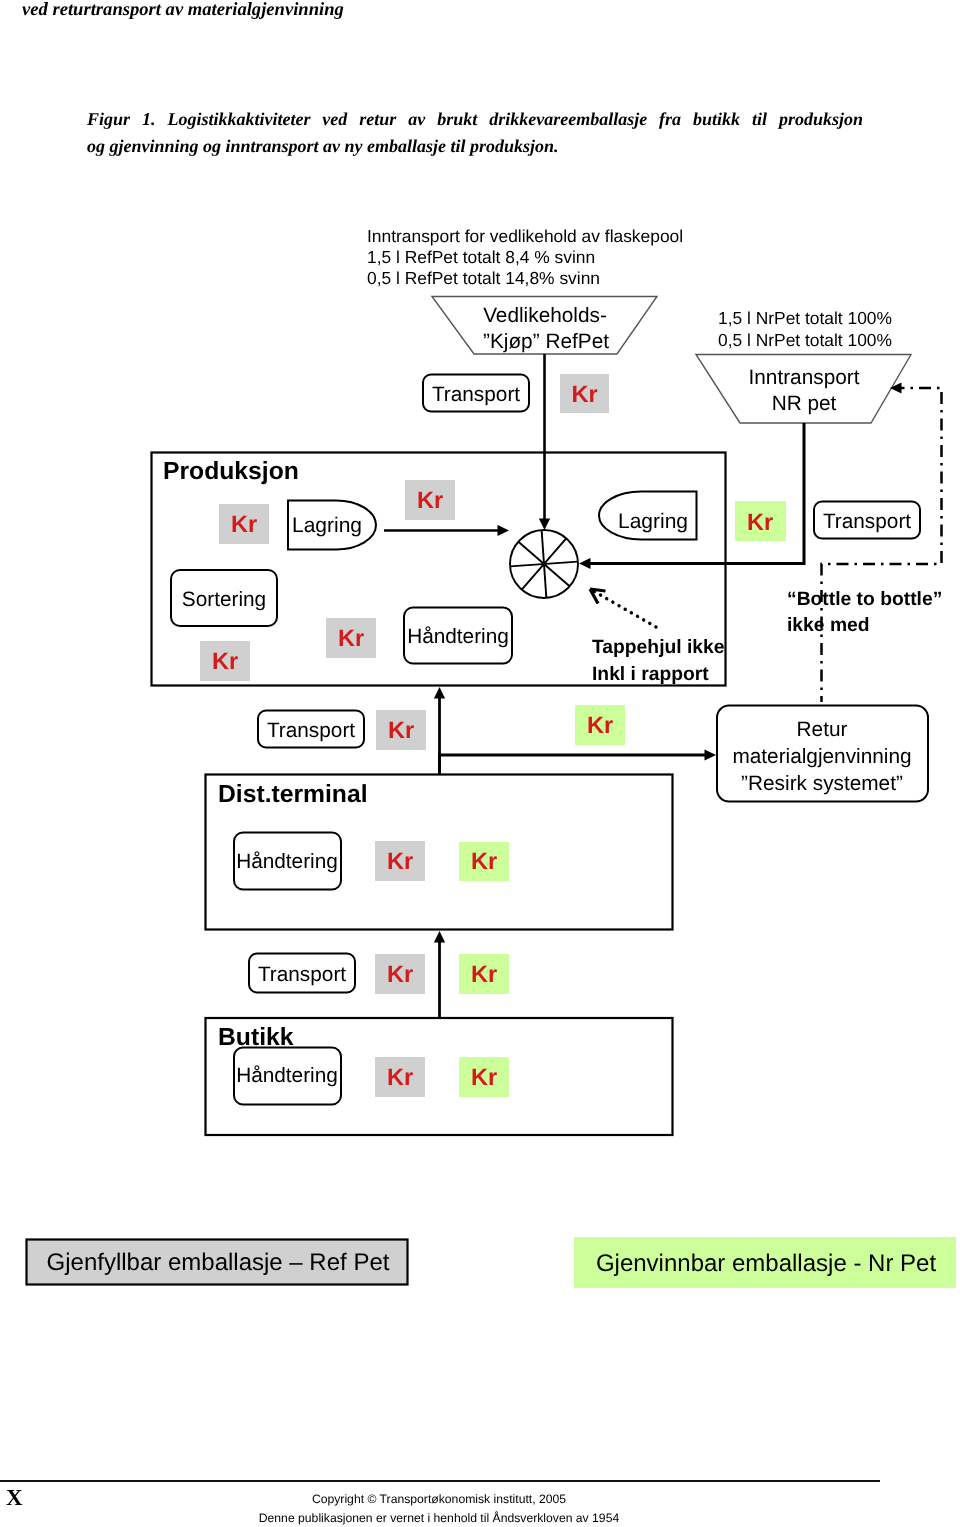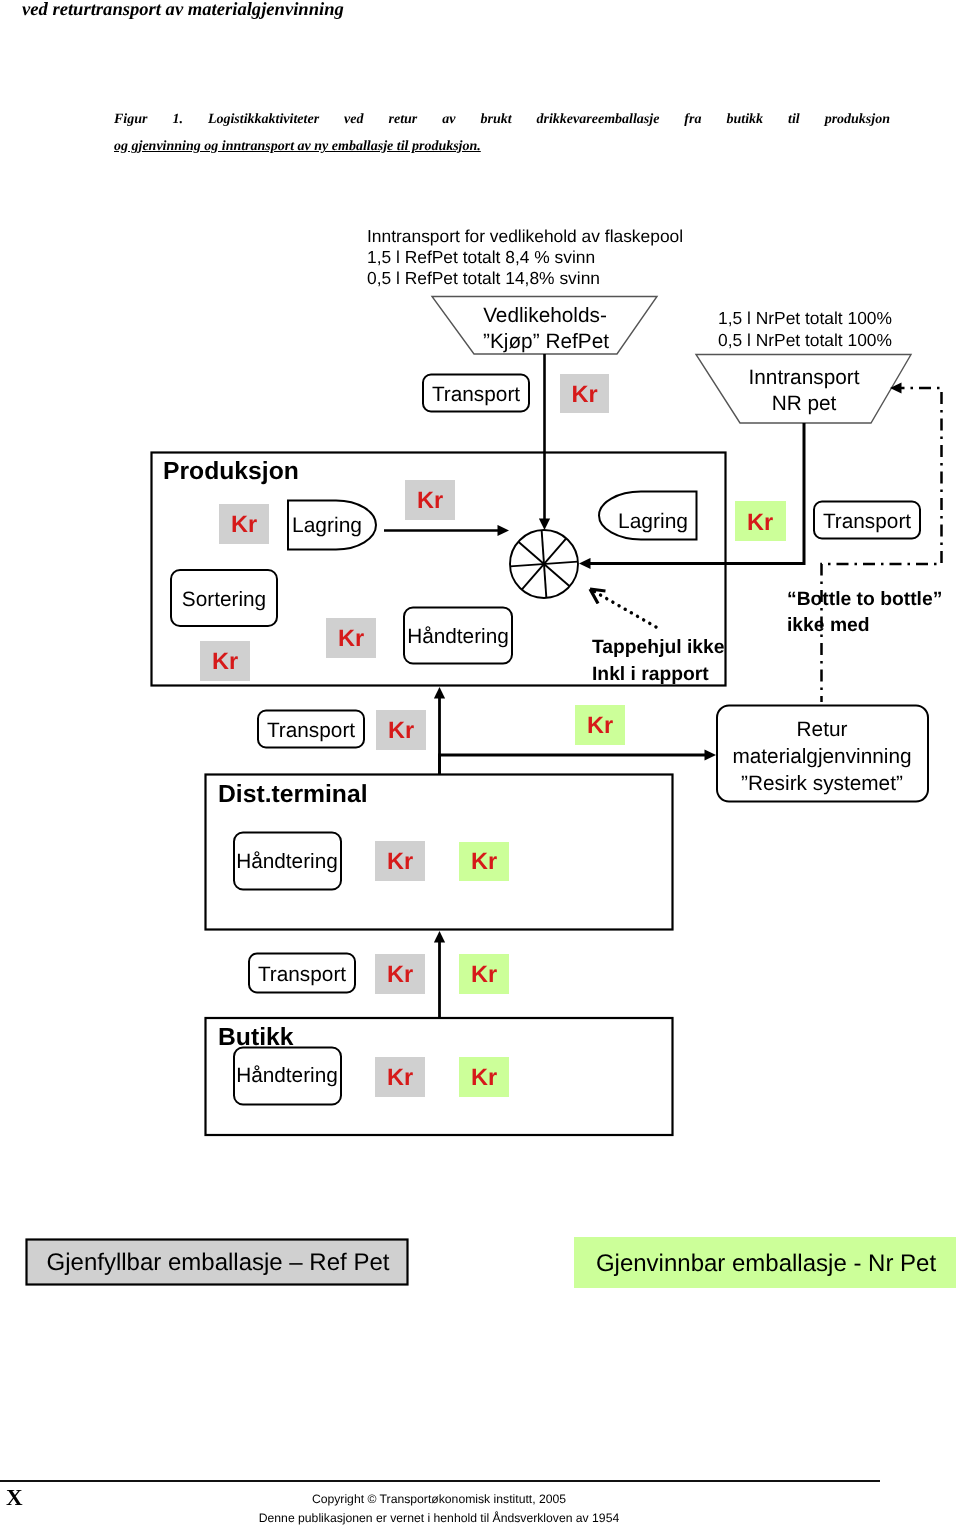--- a/index.html
+++ b/index.html
@@ -3,23 +3,23 @@
 <meta charset="utf-8">
 <title>Figur 1</title>
 <style>
   html,body{margin:0;padding:0;background:#ffffff;-webkit-font-smoothing:antialiased;text-rendering:geometricPrecision;}
   body{width:960px;height:1527px;position:relative;overflow:hidden;
        font-family:"Liberation Sans",sans-serif;color:#000;}
   .abs{position:absolute;}
   #hdr1{left:22px;top:-1px;font-family:"Liberation Serif",serif;font-style:italic;font-weight:bold;font-size:18.6px;white-space:nowrap;}
   #hdr1>div{height:22px;line-height:22px;}
   #hdr1 sub{font-size:13px;vertical-align:baseline;position:relative;top:3px;}
-  #caption{left:114px;top:106px;width:776px;font-family:"Liberation Serif",serif;font-style:italic;font-weight:bold;font-size:14px;line-height:27px;}
+  #caption{left:87px;top:106px;width:776px;font-family:"Liberation Serif",serif;font-style:italic;font-weight:bold;font-size:18px;line-height:27px;}
   #caption .l1{display:block;white-space:nowrap;text-align:justify;text-align-last:justify;}
-  #caption .l2{display:block;white-space:nowrap;text-decoration:underline;}
+  #caption .l2{display:block;white-space:nowrap;}
   #figsvg{left:0;top:0px;}
   #rule{left:0;top:1480px;width:880px;height:1.6px;background:#111;}
   #pageno{left:6px;top:1485px;font-family:"Liberation Serif",serif;font-weight:bold;font-size:23px;}
   #copy{left:0;top:1490px;width:878px;text-align:center;font-size:12.2px;font-weight:normal;line-height:18.5px;}
 </style>
 </head>
 <body>
 
 <div class="abs" id="hdr1">
   <div>ved returtransport av materialgjenvinning</div>

